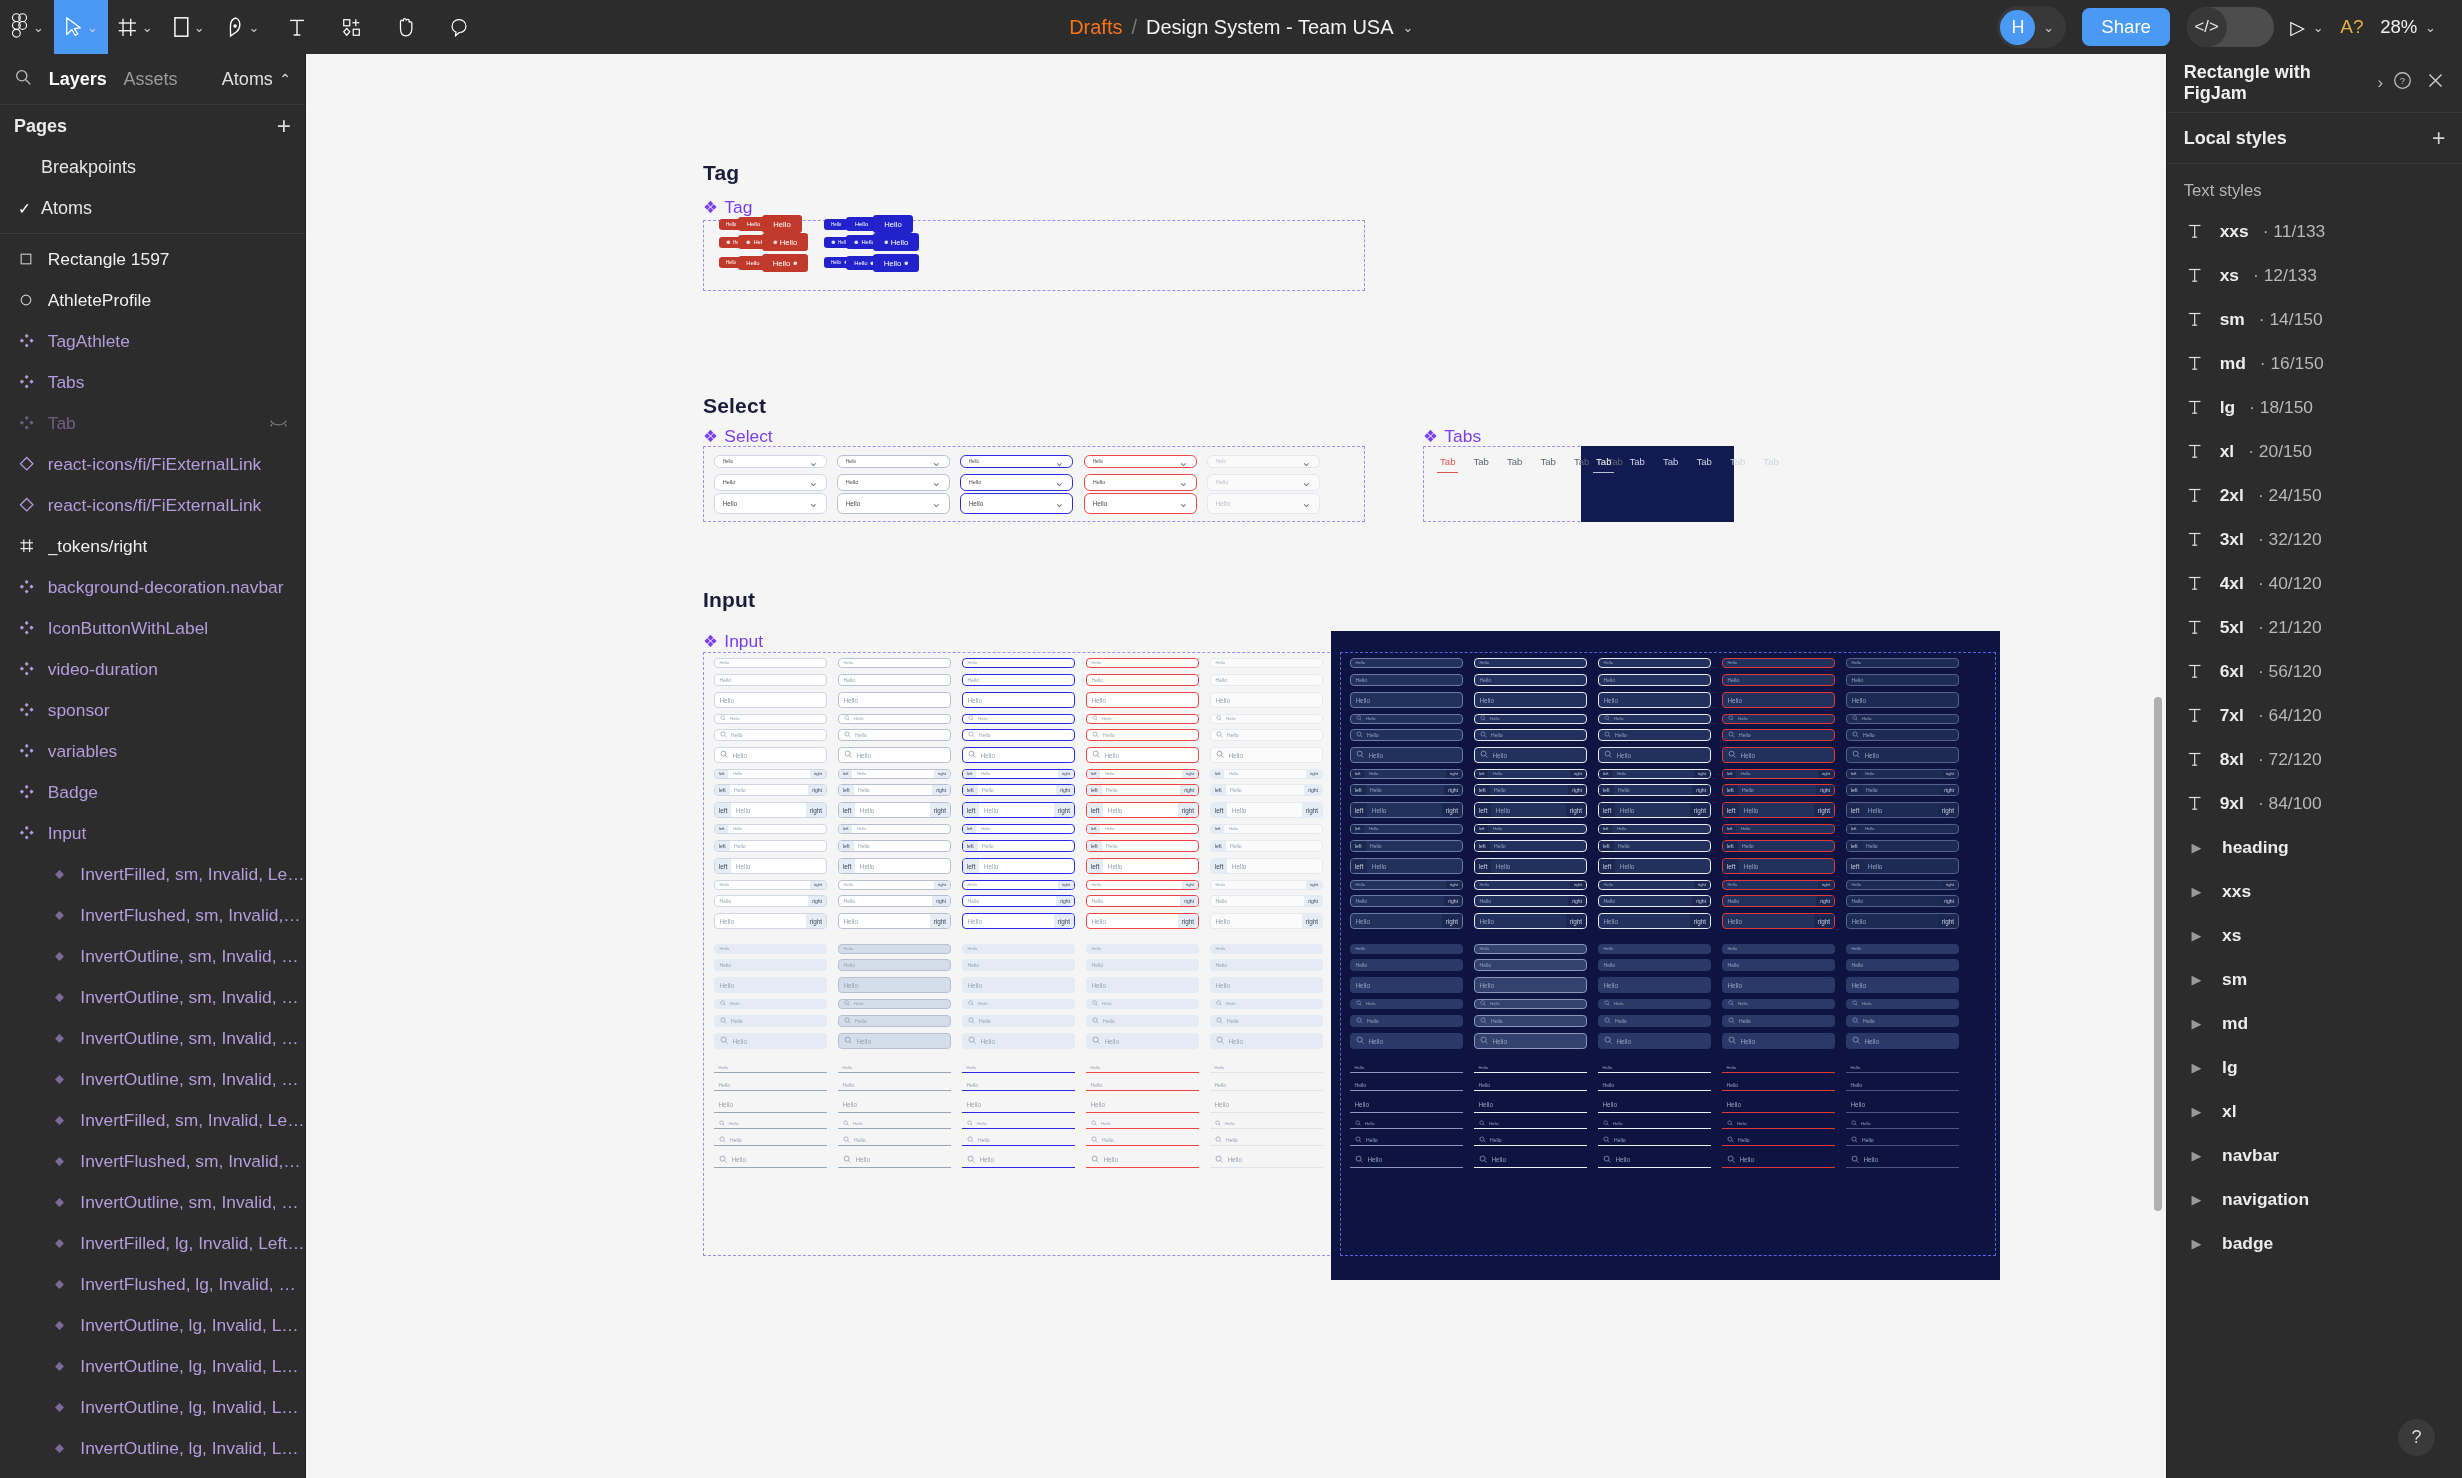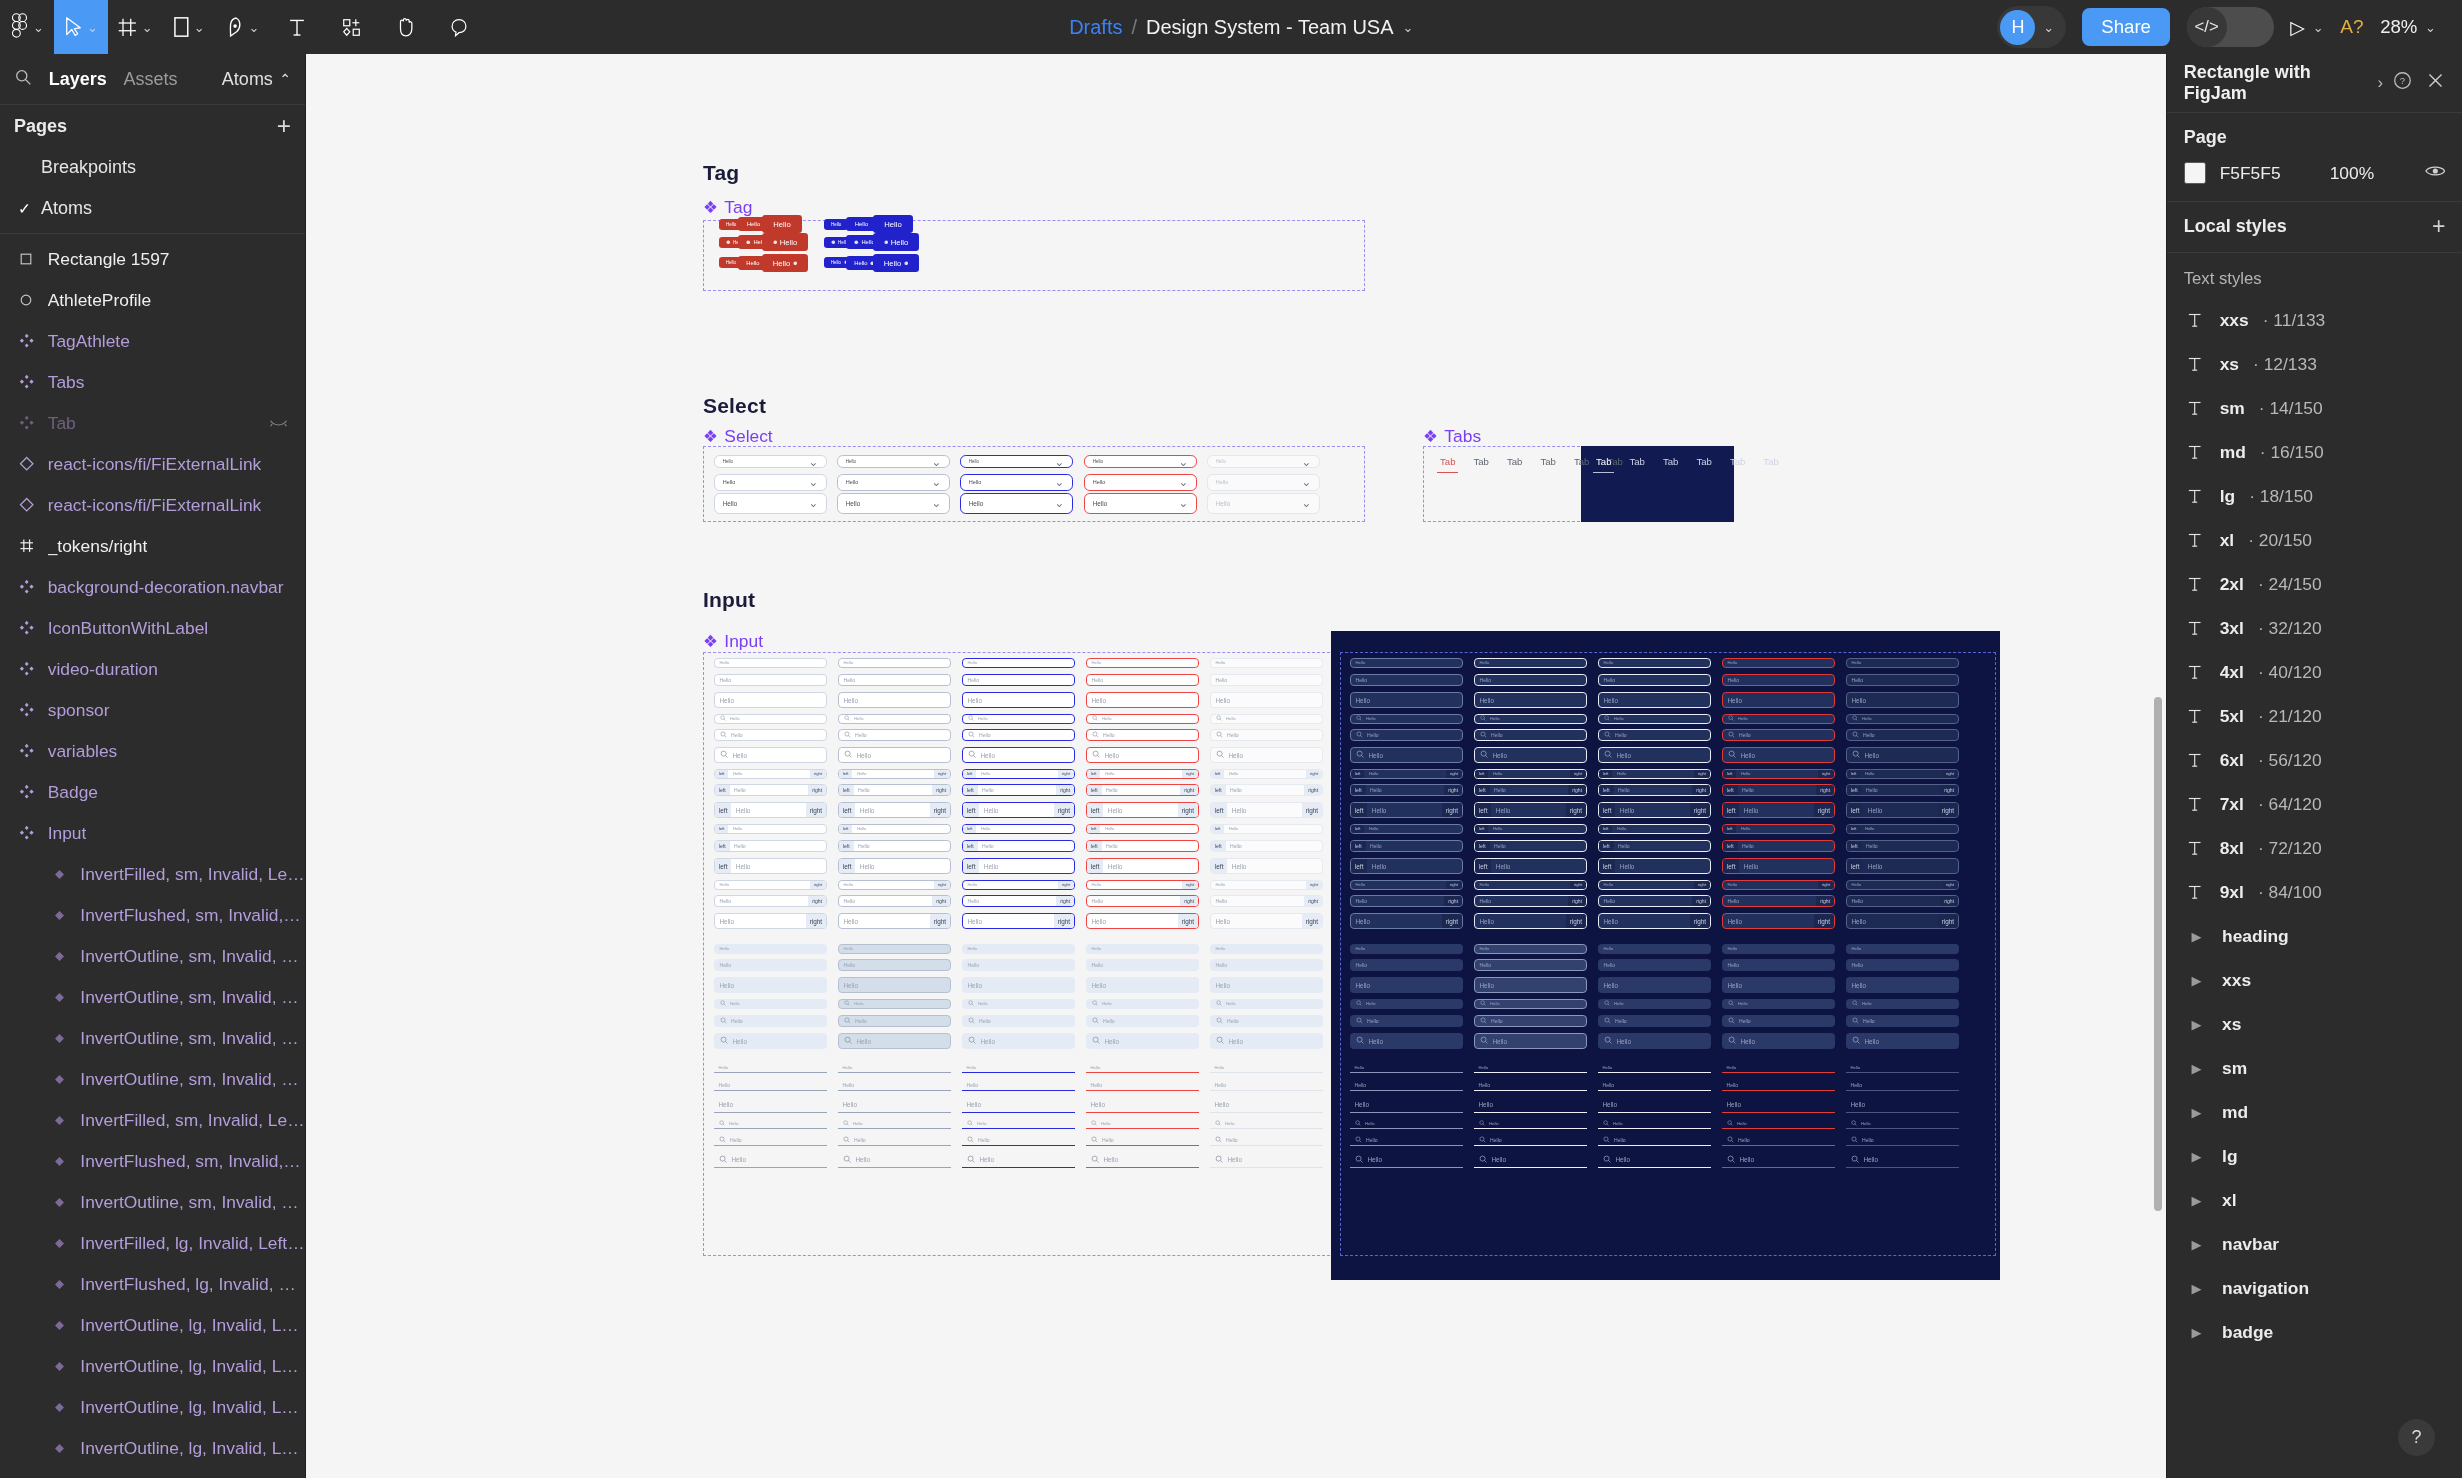--- a/index.html
+++ b/index.html
@@ -10,21 +10,21 @@
   }
   .app { position:relative; width:2462px; height:1479px; display:flex; flex-direction:column; }
 
   
   .topbar { height:54px; background:#2c2c2c; display:flex; align-items:center; flex:0 0 54px; position:relative; z-index:5;}
   .tb-left { display:flex; align-items:center; height:54px; }
   .tb-btn { height:54px; min-width:54px; display:flex; align-items:center; justify-content:center; gap:3.9px; padding:0 6.4px; }
   .tb-btn.active { background:#4a9af5; }
   .tb-caret { font-size:13px; color:#cfcfcf; line-height:1; }
   .tb-center { flex:1; display:flex; align-items:center; justify-content:center; gap:9px; }
-  .tb-crumb-dim { color:#3b82f6; font-size:20px; }
+  .tb-crumb-dim { color:#f97316; font-size:20px; }
   .tb-sep { color:#7a7a7a; font-size:20px; }
   .tb-crumb { color:#f2f2f2; font-size:20px; }
   .tb-right { display:flex; align-items:center; gap:16.7px; padding-right:26px; }
   .avatar-wrap { display:flex; align-items:center; gap:7.7px; background:#383838; border-radius:27px; padding:3.9px 11.6px 3.9px 3.9px; }
   .avatar { width:35px; height:35px; border-radius:50%; background:#4a9af5; color:#fff; display:flex; align-items:center; justify-content:center; font-size:18px;}
   .share-btn { background:#4a9af5; color:#fff; border-radius:7.7px; padding:8.4px 19px; font-size:18.6px; }
   .devmode { width:87px; height:40px; border-radius:22px; background:#4d4d4d; display:flex; align-items:center; }
   .devmode-knob { width:40px; height:40px; border-radius:50%; background:#383838; display:flex; align-items:center; justify-content:center; font-size:16.7px; color:#e6e6e6;}
   .play-wrap { display:flex; align-items:center; gap:7.7px; }
   .a-q { color:#e3b341; font-size:19px; }
@@ -2105,34 +2105,20 @@
             <svg width="19" height="19" viewBox="0 0 22 22">
                 <g stroke="#cfcfcf" stroke-width="1.6">
                   <line x1="4" y1="4" x2="18" y2="18"></line>
                   <line x1="18" y1="4" x2="4" y2="18"></line>
                 </g>
               </svg>
           </span>
         </span>
       </div>
 
-      <div class="r-sec">
-        <div class="r-sec-t">Page</div>
-        <div class="swatch-row">
-          <span class="swatch"></span>
-          <span class="sw-hex">F5F5F5</span>
-          <span class="sw-pct">100%</span>
-          <span class="sw-eye">
-            <svg width="20.6" height="14" viewBox="0 0 24 16">
-                <path d="M1 8 C5 2 19 2 23 8 C19 14 5 14 1 8Z" fill="none" stroke="#cfcfcf" stroke-width="1.5"></path>
-                <circle cx="12" cy="8" r="3" fill="#cfcfcf"></circle>
-              </svg>
-          </span>
-        </div>
-      </div>
 
 
       <div class="r-row">
         <span class="lbl strong">Local styles</span>
         <span class="ic" style="font-size:23px;">+</span>
       </div>
 
       <div class="styles-hd">Text styles</div>
       <div id="text-styles-list">
           <div class="style-item">

